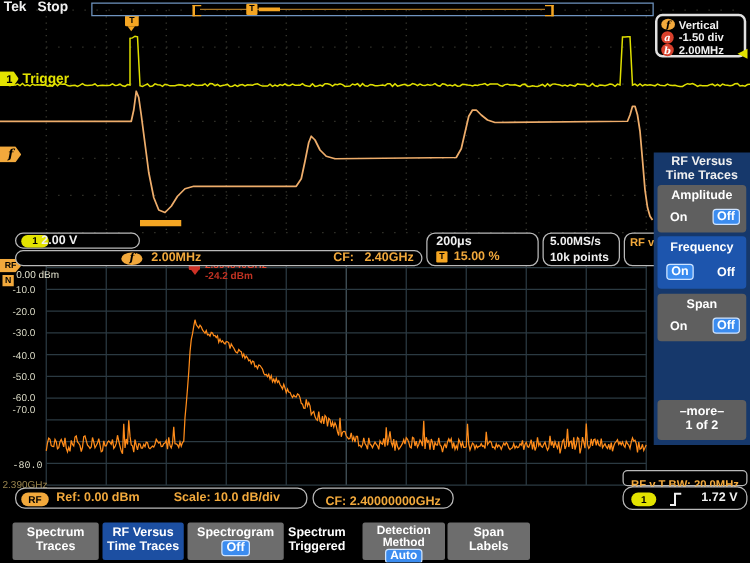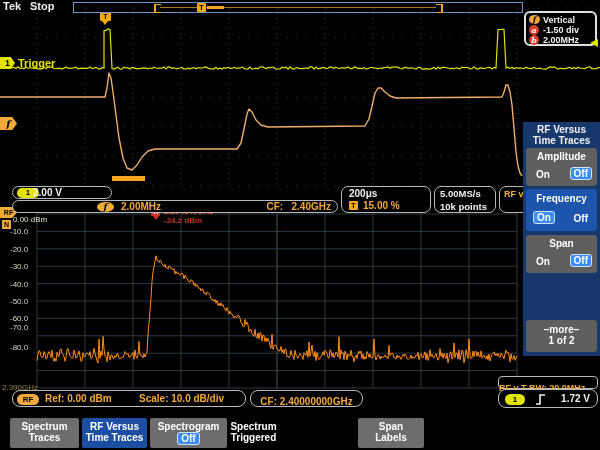--- a/index.html
+++ b/index.html
@@ -139,32 +139,32 @@
 
   <div class="abs" style="left:13px;top:215px;font-size:8px;color:#e0e0cc;z-index:2">0.00 dBm</div>
   <div id="spec-labels">
       <div class="abs" style="left: 10px; top: 227.4px; font-size: 8px; color: rgb(216, 216, 196); z-index: 2;">-10.0</div>
       <div class="abs" style="left: 10px; top: 244.8px; font-size: 8px; color: rgb(216, 216, 196); z-index: 2;">-20.0</div>
       <div class="abs" style="left: 10px; top: 262.2px; font-size: 8px; color: rgb(216, 216, 196); z-index: 2;">-30.0</div>
       <div class="abs" style="left: 10px; top: 279.6px; font-size: 8px; color: rgb(216, 216, 196); z-index: 2;">-40.0</div>
       <div class="abs" style="left: 10px; top: 297px; font-size: 8px; color: rgb(216, 216, 196); z-index: 2;">-50.0</div>
       <div class="abs" style="left: 10px; top: 314.4px; font-size: 8px; color: rgb(216, 216, 196); z-index: 2;">-60.0</div>
       <div class="abs" style="left: 10px; top: 323px; font-size: 8px; color: rgb(216, 216, 196); z-index: 2;">-70.0</div>
-      <div class="abs" style="left: 10px; top: 343px; font-size: 8px; color: rgb(216, 216, 196); z-index: 2;">-80.0</div>
+      <div class="abs" style="left: 10px; top: 368px; font-size: 8px; color: rgb(216, 216, 196); z-index: 2; font-family: Liberation Mono, monospace;">-80.0</div>
     </div>
   <div class="abs" style="left:2px;top:383px;font-size:8px;color:#9a854e;z-index:2">2.390GHz</div>
 
   <div class="abs" style="left:151px;top:207px;z-index:3">
     <div class="abs" style="left:0;top:0;width:9px;height:9px;background:#cf3226;border-radius:1px;color:#fff;font-weight:bold;font-size:6.5px;line-height:9px;text-align:center">R</div>
     <div class="tri-down" style="left:1.5px;top:9px;border-top-color:#cf3226"></div>
     <div class="abs b" style="left:13px;top:0;font-size:8px;color:#e8442e;white-space:nowrap">2.394840GHz</div>
     <div class="abs b" style="left:13px;top:9px;font-size:8px;color:#c03222;white-space:nowrap">-24.2 dBm</div>
   </div>
 
-  <div class="box" style="left:498px;top:376px;width:100px;height:13px;border-radius:4px;z-index:4;text-align:left">
+  <div class="box" style="left:498px;top:376px;width:100px;height:13px;border-radius:4px;z-index:4;text-align:center">
     <span class="amber b t9">RF v T BW: 20.0MHz</span>
   </div>
   <div class="box" style="left:12px;top:390px;width:234px;height:17px;border-radius:8px;z-index:4">
     <div class="pill" style="left:4px;top:3px;width:22px;height:11px;background:#f2a93c;line-height:11px">RF</div>
     <div class="abs amber b t10" style="left:32px;top:2px">Ref: 0.00 dBm</div>
     <div class="abs amber b t10" style="left:126px;top:2px">Scale: 10.0 dB/div</div>
   </div>
   <div class="box" style="left:250px;top:390px;width:113px;height:17px;border-radius:8px;z-index:4;text-align:center">
     <span class="amber b t10" style="line-height:15px">CF: 2.40000000GHz</span>
   </div>
@@ -211,18 +211,23 @@
     <div>Time Traces</div>
   </div>
   <div class="menu-btn" style="left:150px;width:77px">
     <div>Spectrogram</div>
     <span class="chip" style="font-size:10px">Off</span>
   </div>
   <div class="menu-btn" style="left:220px;width:67px;background:transparent">
     <div>Spectrum</div>
     <div>Triggered</div>
   </div>
+  <div class="menu-btn" style="left:290px;width:66px;font-size:9.5px;line-height:9.5px;padding-top:2px">
+    <div>Detection</div>
+    <div>Method</div>
+    <span class="chip" style="font-size:9.5px">Auto</span>
+  </div>
   <div class="menu-btn" style="left:358px;width:66px">
     <div>Span</div>
     <div>Labels</div>
   </div>
 
 </div>
 
 </body></html>

